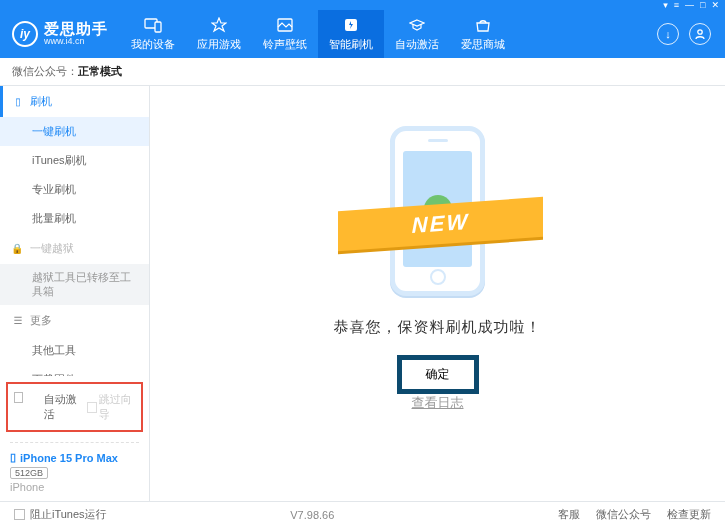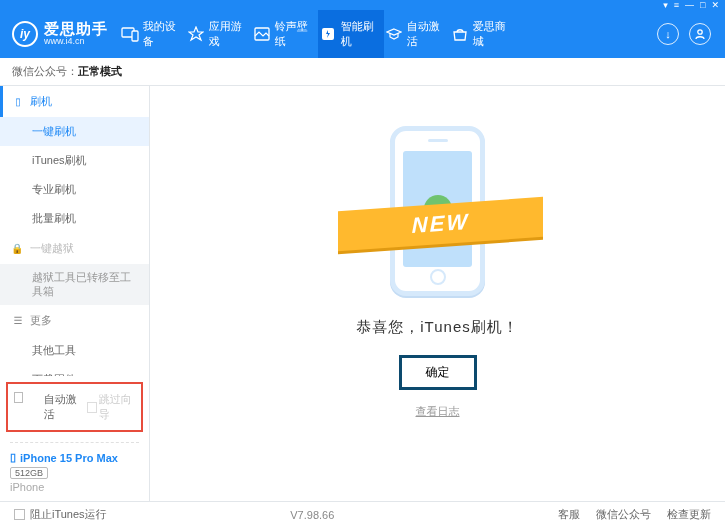--- a/index.html
+++ b/index.html
@@ -9,21 +9,21 @@
 .header { background: #1e88f5; color: #fff; }
 .topstrip { height: 10px; display: flex; justify-content: flex-end; align-items: center; padding-right: 6px; gap: 6px; font-size: 9px; }
 .topstrip span { cursor: pointer; }
 .header-main { display: flex; align-items: center; height: 48px; }
 .logo-area { display: flex; align-items: flex-start; padding: 0 12px; gap: 6px; }
 .logo-icon { width: 26px; height: 26px; border: 2px solid #fff; border-radius: 50%; display: flex; align-items: center; justify-content: center; font-size: 12px; font-weight: bold; font-style: italic; }
 .logo-txt { display: flex; flex-direction: column; line-height: 1.1; }
 .logo-title { font-size: 15px; font-weight: bold; letter-spacing: 1px; }
 .logo-sub { font-size: 9px; opacity: .9; }
 .nav { display: flex; height: 100%; }
-.nav-item { width: 66px; display: flex; flex-direction: row; align-items: center; justify-content: center; gap: 3px; font-size: 11px; cursor: pointer; }
+.nav-item { width: 66px; display: flex; flex-direction: column; align-items: center; justify-content: center; gap: 3px; font-size: 11px; cursor: pointer; }
 .nav-item.active { background: #0a6ee0; }
 .nav-icon { width: 20px; height: 18px; display: flex; align-items: center; justify-content: center; }
 .header-right { margin-left: auto; display: flex; gap: 10px; padding-right: 14px; }
 .circ-btn { width: 22px; height: 22px; border: 1.5px solid rgba(255,255,255,.85); border-radius: 50%; display: flex; align-items: center; justify-content: center; font-size: 11px; cursor: pointer; }
 
 
 .status { height: 28px; border-bottom: 1px solid #e2e6ea; display: flex; align-items: center; padding: 0 12px; font-size: 11px; color: #666; }
 .status b { color: #222; font-weight: bold; }
 
 
@@ -51,22 +51,22 @@
 .content { flex: 1; display: flex; flex-direction: column; align-items: center; justify-content: flex-start; padding-top: 30px; }
 .illus { position: relative; width: 220px; height: 190px; display: flex; align-items: center; justify-content: center; }
 .phone { width: 95px; height: 170px; background: #fff; border: 5px solid #d6e9fb; border-radius: 16px; position: relative; box-shadow: 0 2px 0 #c4dcf4; }
 .phone::before { content: ""; position: absolute; top: 8px; left: 50%; transform: translateX(-50%); width: 20px; height: 3px; background: #d6e9fb; border-radius: 2px; }
 .phone::after { content: ""; position: absolute; bottom: 6px; left: 50%; transform: translateX(-50%); width: 12px; height: 12px; border: 2px solid #d6e9fb; border-radius: 50%; }
 .screen { position: absolute; top: 20px; left: 8px; right: 8px; bottom: 24px; background: #bfe0fb; border-radius: 3px; display: flex; align-items: center; justify-content: center; }
 .check { width: 28px; height: 28px; background: #6fc36f; border-radius: 50%; color: #fff; font-size: 16px; display: flex; align-items: center; justify-content: center; }
 .ribbon { position: absolute; top: 88px; left: 10px; right: 5px; height: 40px; background: #ffb92e; transform: skewY(-4deg); display: flex; align-items: center; justify-content: center; color: #fff; font-weight: 900; font-size: 22px; letter-spacing: 2px; font-style: italic; box-shadow: 0 3px 0 #e09a12; }
 .ribbon::before, .ribbon::after { content: ""; position: absolute; top: 0; width: 0; height: 0; }
 .congrats { margin-top: 12px; font-size: 15px; color: #333; letter-spacing: 1px; }
-.ok-btn { margin-top: 18px; border: 3px solid #0c4a6e; background: #fff; padding: 6px 24px; font-size: 12px; cursor: pointer; }
-.loglink { margin-top: 14px; font-size: 11px; color: #999; text-decoration: underline; cursor: pointer; }
+.ok-btn { margin-top: 18px; border: 5px solid #0c4a6e; background: #fff; padding: 6px 24px; font-size: 12px; cursor: pointer; }
+.loglink { font-size: 13px; color: #999; text-decoration: underline; cursor: pointer; }
 
 
 .footer { height: 26px; border-top: 1px solid #e2e6ea; display: flex; align-items: center; font-size: 11px; color: #666; padding: 0 14px; }
 .footer .chk { margin-right: 5px; }
 .footer-right { margin-left: auto; display: flex; gap: 16px; }
 .ver { margin-left: auto; margin-right: 40px; color: #888; }
 </style>
 </head>
 <body>
 
@@ -209,21 +209,21 @@
 
   <div class="content">
     <div class="illus">
       <div class="phone">
           <div class="screen">
             <div class="check">✓</div>
           </div>
         </div>
       <div class="ribbon">NEW</div>
     </div>
-    <div class="congrats">恭喜您，iTunes刷机！</div>
+    <div class="congrats">恭喜您，保资料刷机成功啦！</div>
     <button class="ok-btn">确定</button>
     <a class="loglink">查看日志</a>
   </div>
 </div>
 
 <div class="footer">
   <label style="display:flex;align-items:center">
     <span class="chk"></span>
       <span>阻止iTunes运行</span>
   </label>

